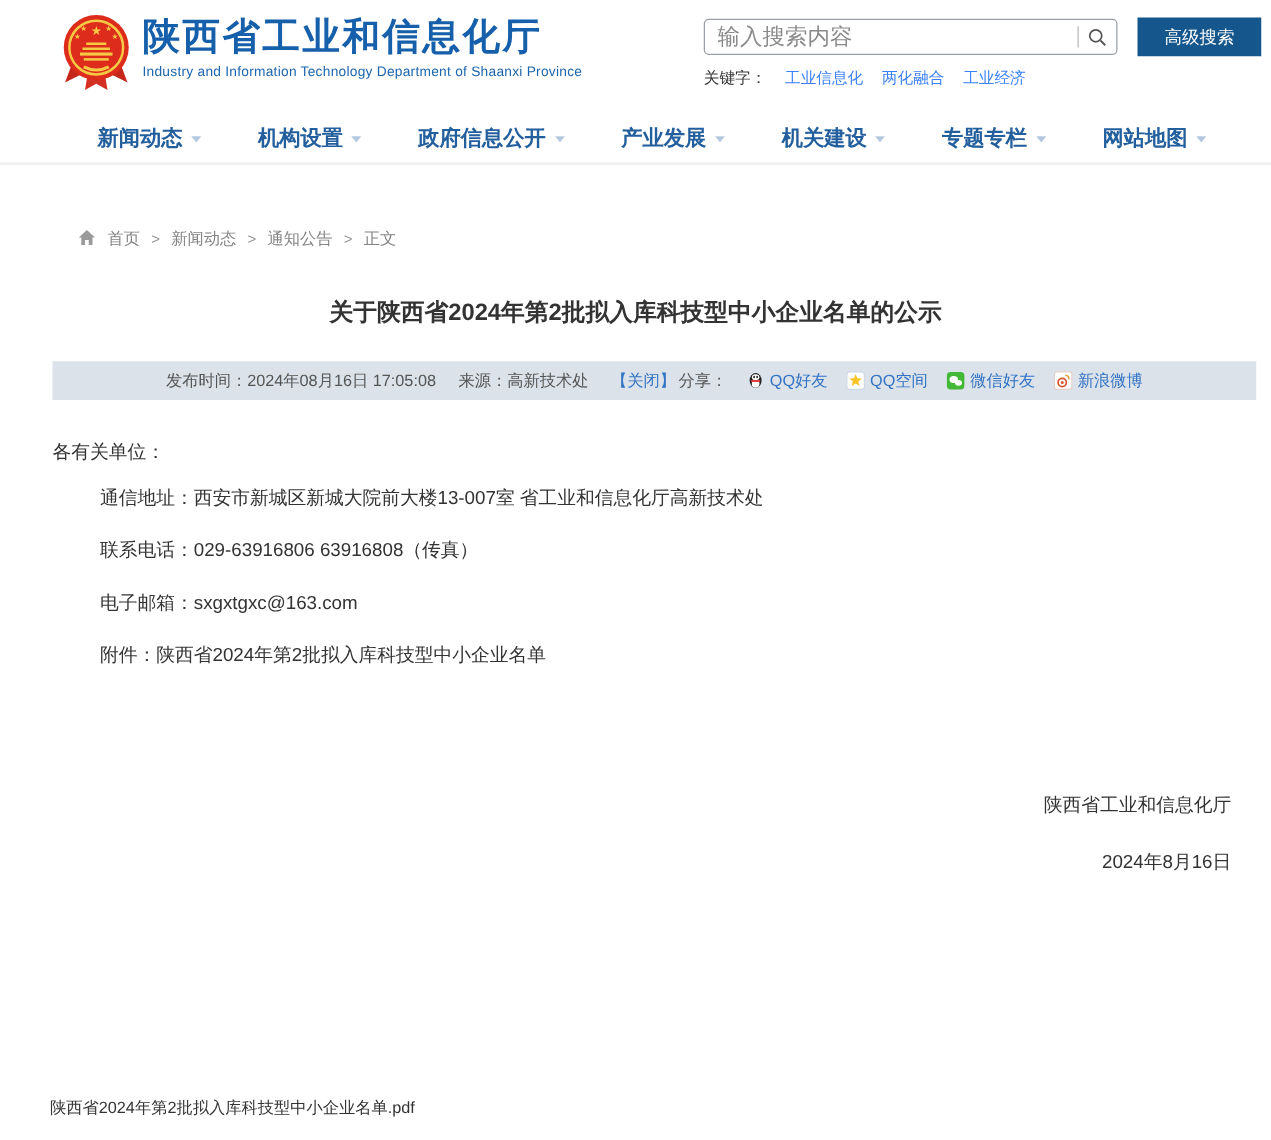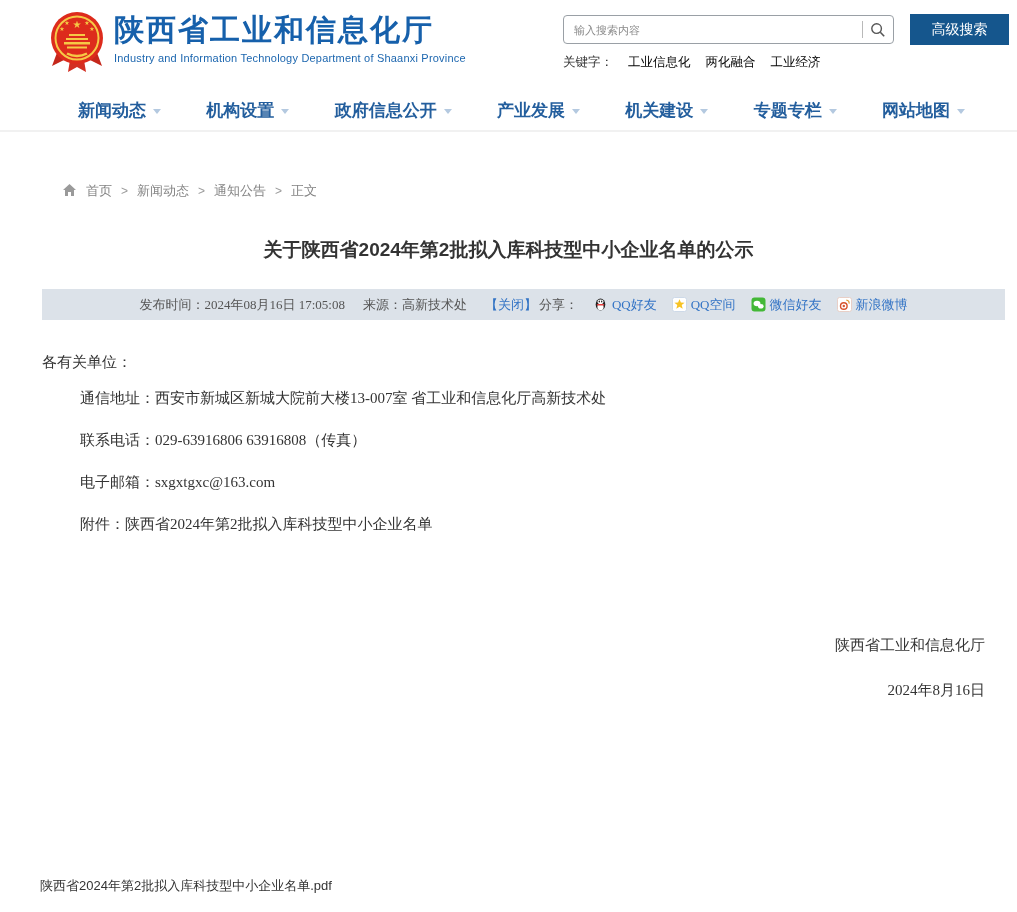--- a/index.html
+++ b/index.html
@@ -10,39 +10,39 @@
   }
   
   .site-header { height:90px; display:flex; justify-content:space-between; padding:10px 8px 0 50px; }
   .brand { display:flex; align-items:flex-start; gap:10px; cursor:pointer; }
   .brand-text { padding-top:2px; }
   .site-title { font-size:30px; font-weight:bold; color:#1660ab; letter-spacing:2px; line-height:36px; }
   .site-subtitle { font-size:11px; color:#1c66af; margin-top:4px; letter-spacing:.2px; }
   .header-right { width:446px; padding-top:4px; }
   .search-row { display:flex; align-items:center; gap:16px; }
   .search-box { flex:1; height:29px; border:1px solid #9aa0a6; border-radius:4px; display:flex; align-items:center; background:#fff; padding:0 7px 0 10px; }
-  .search-box input { flex:1; border:none; outline:none; font-size:11px; color:#1d4ed8; background:transparent; font-family:Liberation Sans, sans-serif; }
+  .search-box input { flex:1; border:none; outline:none; font-size:18px; color:#1d4ed8; background:transparent; font-family:Liberation Sans, sans-serif; }
   .search-box input::placeholder { color:#8a8a8a; }
   .search-divider { width:1px; height:17px; background:#b9b9b9; margin:0 7px 0 4px; }
   .search-go { background:none; border:none; cursor:pointer; display:flex; align-items:center; padding:0; }
   .adv-search { width:99px; height:31px; background:#15568d; color:#fff; border:none; font-size:14px; cursor:pointer; font-family:inherit; }
   .keywords-row { display:flex; margin-top:9px; font-size:12.5px; color:#333; }
   .keywords-row .kw-label { color:#333; }
-  .keywords-row a { color:#000000; text-decoration:none; margin-left:15px; cursor:pointer; }
+  .keywords-row a { color:#3b82f6; text-decoration:none; margin-left:15px; cursor:pointer; }
   
   .main-nav { height:42px; display:flex; justify-content:space-between; align-items:center; padding:0 52px 0 78px; border-bottom:2px solid #f1f1f1; background:#fff; }
   .nav-item { display:flex; align-items:center; gap:7px; font-size:17px; font-weight:bold; color:#235e9d; text-decoration:none; cursor:pointer; }
   .nav-caret { width:0; height:0; border-left:4px solid transparent; border-right:4px solid transparent; border-top:5px solid #b4c9e0; margin-top:3px; }
   
   .breadcrumb { display:flex; align-items:center; gap:9px; margin:50px 0 0 62px; font-size:13px; color:#848484; }
   .breadcrumb a { color:#848484; text-decoration:none; cursor:pointer; }
   .crumb-sep { color:#9a9a9a; font-size:12px; }
   
   .article-title { text-align:center; font-size:19px; font-weight:bold; color:#333; margin-top:37px; }
-  .content { margin:0 12px 0 42px;font-family:Liberation Serif, serif; }
+  .content { margin:0 12px 0 42px; }
   .meta-bar { margin-top:26px; height:31px; background:#dce2e9; display:flex; align-items:center; justify-content:center; font-size:13px; color:#555; }
   .meta-bar .gap { width:18px; }
   .meta-close { color:#3273c5; text-decoration:none; cursor:pointer; margin-right:2px; }
   .share-item { display:flex; align-items:center; gap:4px; color:#3273c5; text-decoration:none; cursor:pointer; margin-left:15px; }
   .share-item svg { display:block; }
   .body-text { font-size:15px; color:#333; }
   .salutation { margin-top:31px; line-height:22px; }
   .para { margin-top:13px; line-height:33px; text-indent:38px; text-align:justify; }
   .contact-line { margin-top:9px; line-height:33px; padding-left:38px; }
   .contact-line a { color:#333; text-decoration:none; cursor:pointer; }

